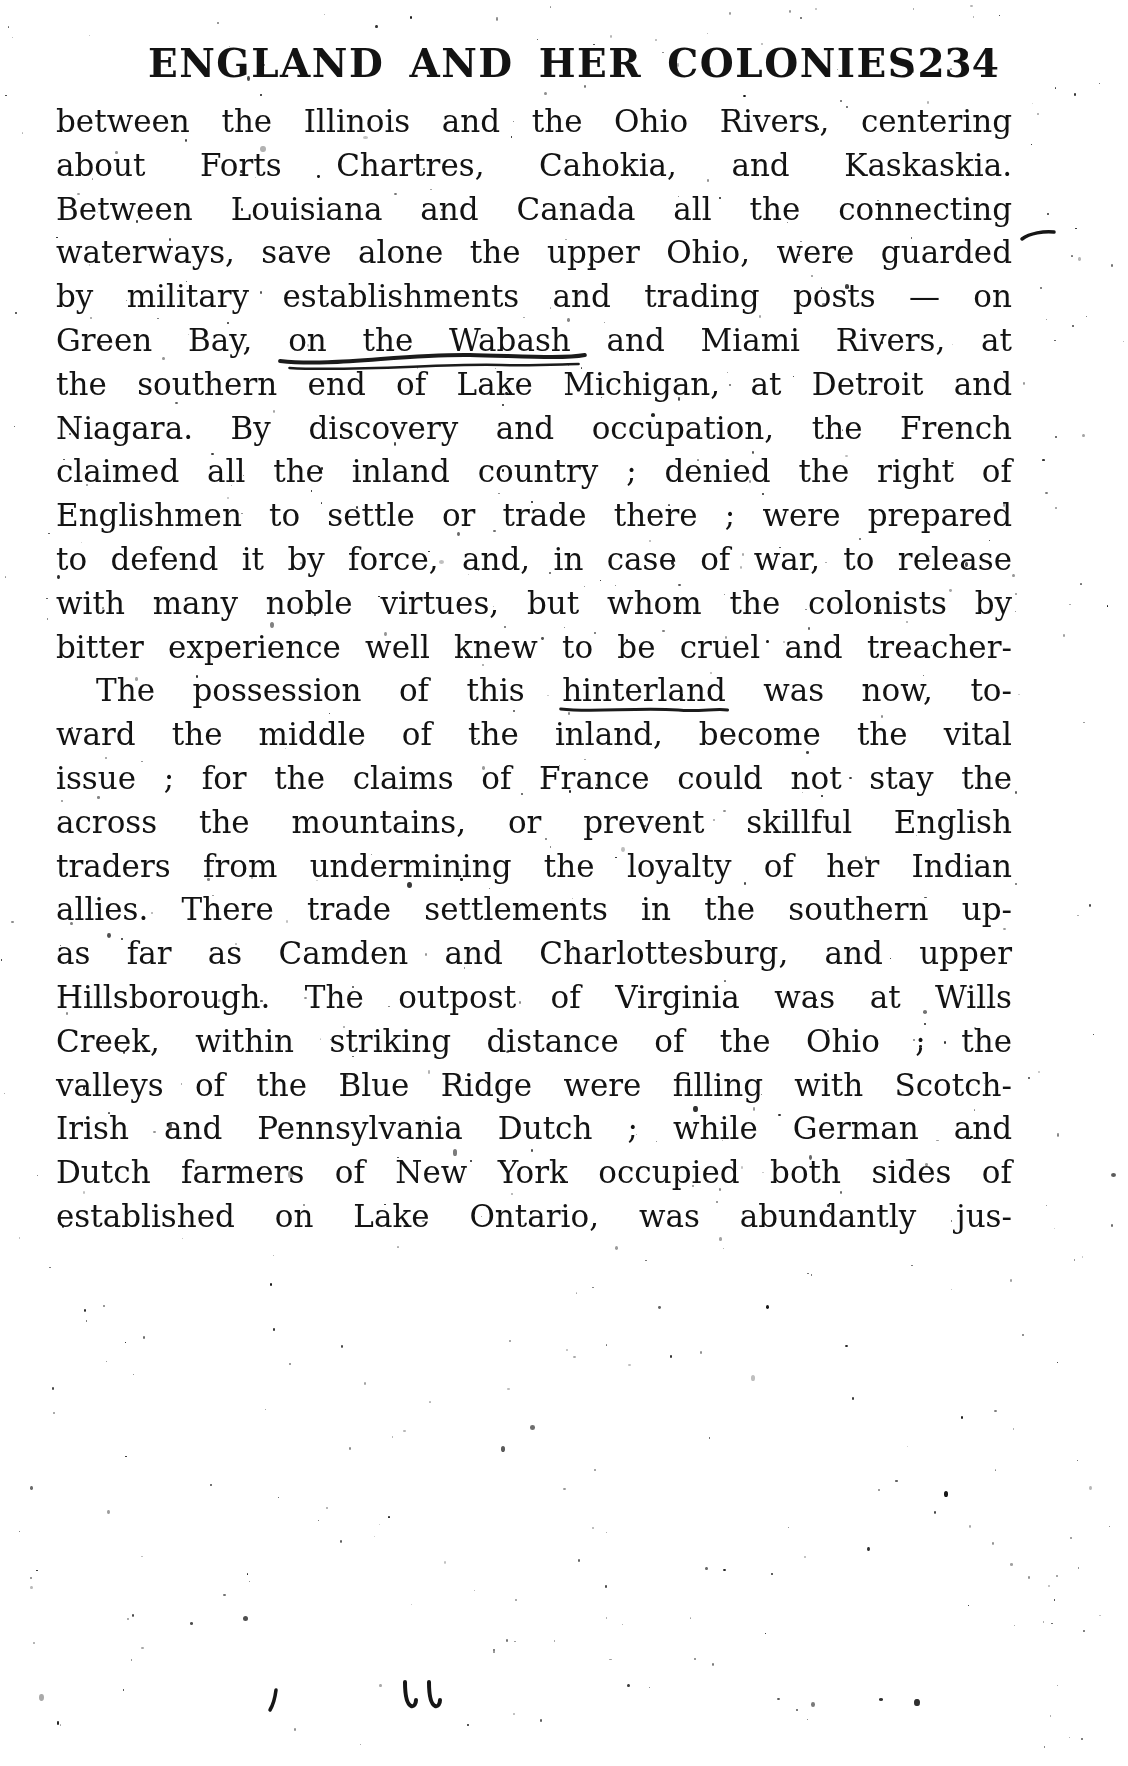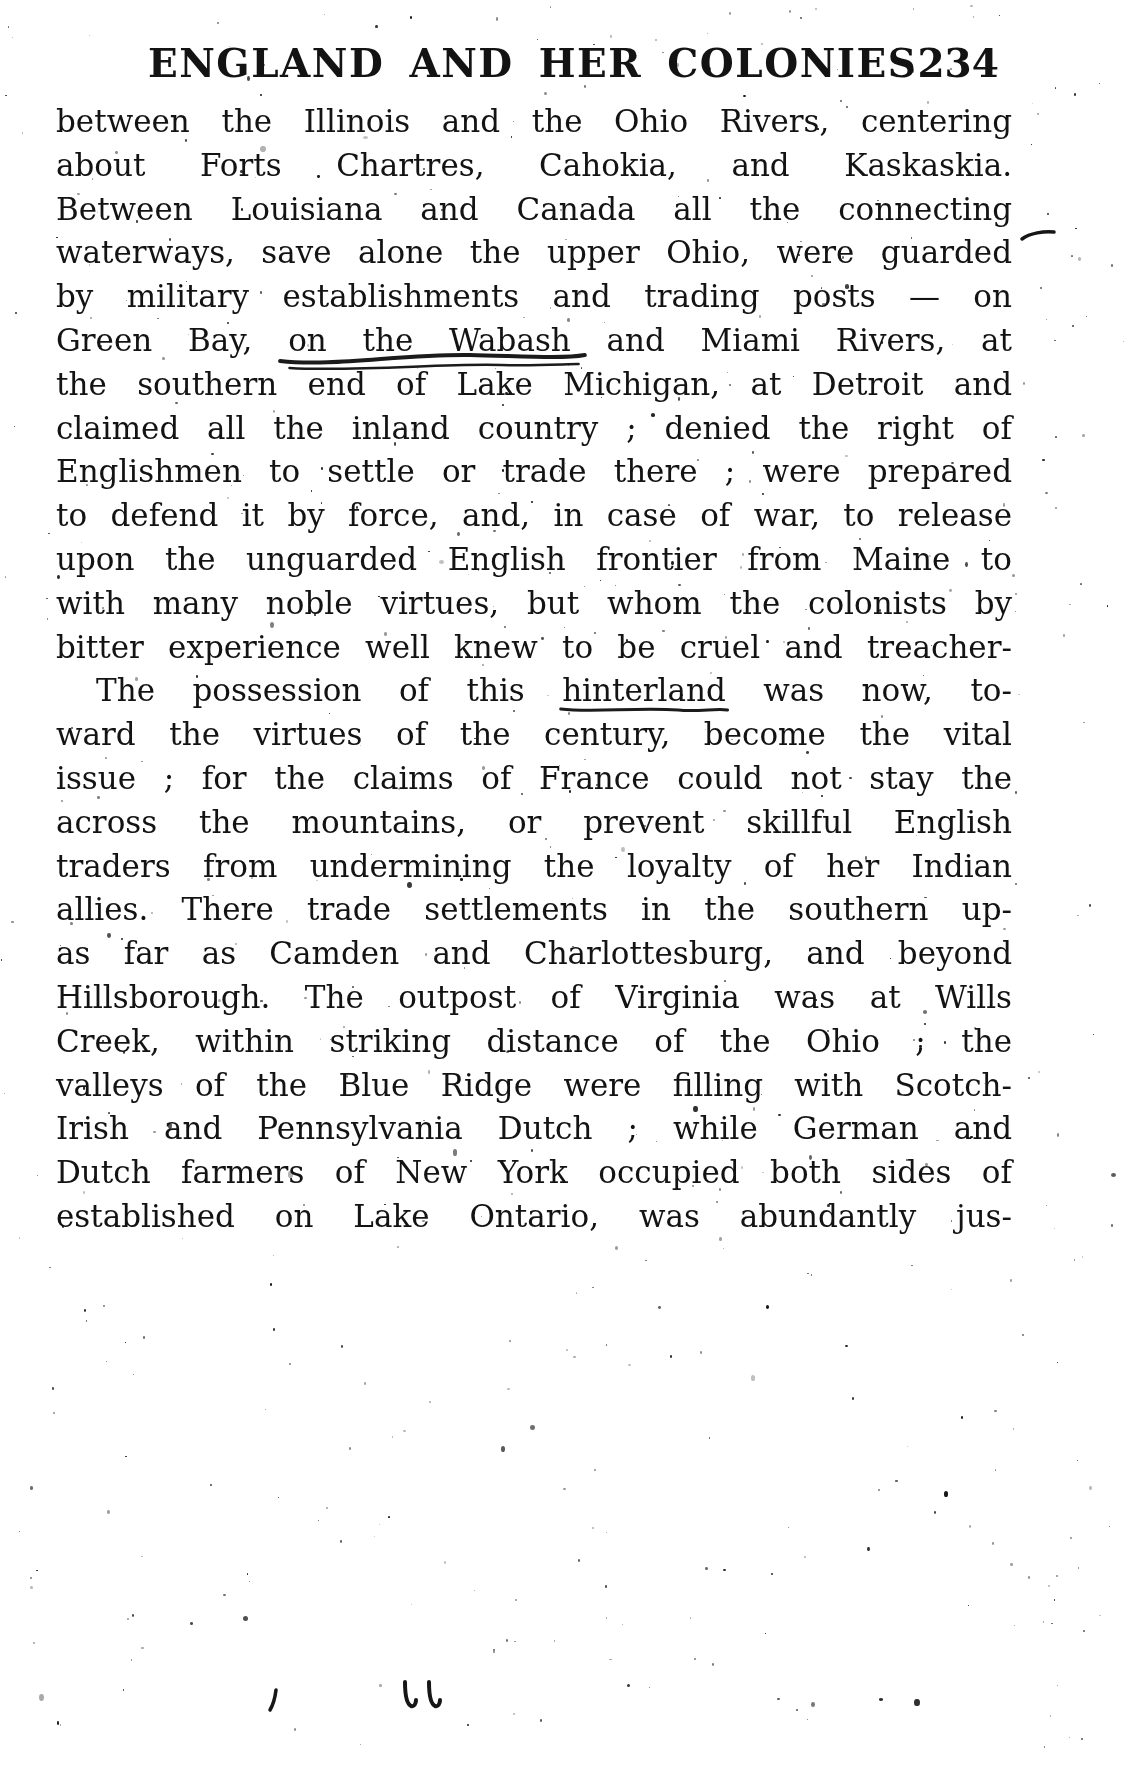--- a/index.html
+++ b/index.html
@@ -57,35 +57,35 @@
       <div class="line">between the Illinois and the Ohio Rivers, centering</div>
       <div class="line">about Forts Chartres, Cahokia, and Kaskaskia.</div>
       <div class="line">Between Louisiana and Canada all the connecting</div>
       <div class="line">waterways, save alone the upper Ohio, were guarded</div>
       <div class="line">by military establishments and trading posts — on</div>
       <div class="line">Green Bay, <span class="pencil">on the Wabash<svg class="scribble scr-wabash" viewBox="0 0 100 30" preserveAspectRatio="none">
             <path d="M1,16 C18,22 40,9 62,10 C78,11 92,14 99,10" stroke-width="4"></path>
             <path d="M4,23 C25,27 55,18 72,20 C83,21 93,19 97,19" stroke-width="2.5"></path>
           </svg></span> and Miami Rivers, at</div>
       <div class="line">the southern end of Lake Michigan, at Detroit and</div>
+      <div class="line">Niagara. By discovery and occupation, the French</div>
       <div class="line">claimed all the inland country ; denied the right of</div>
       <div class="line">Englishmen to settle or trade there ; were prepared</div>
       <div class="line">to defend it by force, and, in case of war, to release</div>
-      <div class="line">upon the unguarded English frontier from Maine to</div>
       <div class="line">with many noble virtues, but whom the colonists by</div>
       <div class="line">bitter experience well knew to be cruel and treacher-</div>
       <div class="line indent">The possession of this <span class="pencil">hinterland<svg class="scribble scr-hinterland" viewBox="0 0 100 16" preserveAspectRatio="none">
             <path d="M1,8 C20,12 45,6 70,9 C82,11 93,7 99,9" stroke-width="3"></path>
           </svg></span> was now, to-</div>
-      <div class="line">ward the virtues of the century, become the vital</div>
+      <div class="line">ward the middle of the inland, become the vital</div>
       <div class="line">issue ; for the claims of France could not stay the</div>
       <div class="line">across the mountains, or prevent skillful English</div>
       <div class="line">traders from undermining the loyalty of her Indian</div>
       <div class="line">allies. There trade settlements in the southern up-</div>
-      <div class="line">as far as Camden and Charlottesburg, and beyond</div>
+      <div class="line">as far as Camden and Charlottesburg, and upper</div>
       <div class="line">Hillsborough. The outpost of Virginia was at Wills</div>
       <div class="line">Creek, within striking distance of the Ohio ; the</div>
       <div class="line">valleys of the Blue Ridge were filling with Scotch-</div>
       <div class="line">Irish and Pennsylvania Dutch ; while German and</div>
       <div class="line">Dutch farmers of New York occupied both sides of</div>
       <div class="line">established on Lake Ontario, was abundantly jus-</div>
     </main>
 
   <svg class="mark" style="left:1020px;top:228px;width:36px;height:14px" viewBox="0 0 36 14">
     <path d="M2,11 C10,5 24,3 34,4" stroke-width="3.5"></path>

